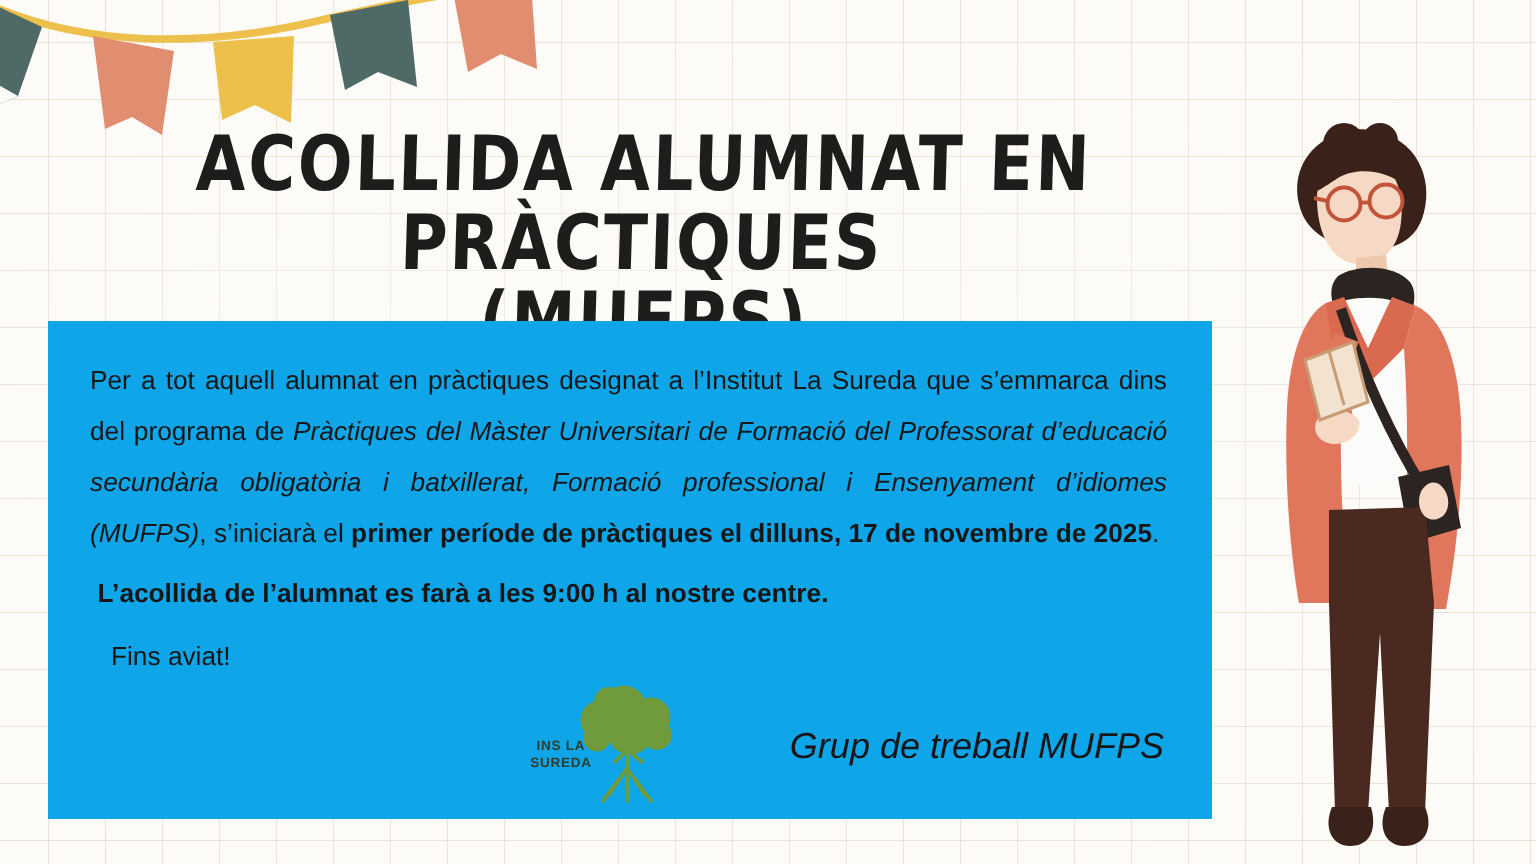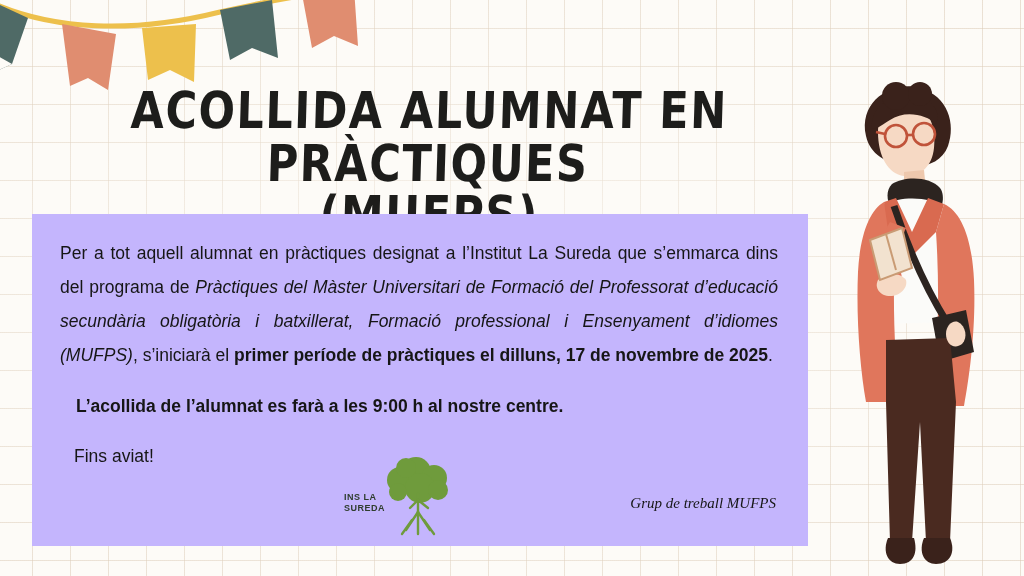--- a/index.html
+++ b/index.html
@@ -79,21 +79,21 @@
     transform-origin: center top;
   }
 
   
   .card {
     position: absolute;
     left: 32px;
     top: 214px;
     width: 776px;
     height: 332px;
-    background: #c4b5fd;
+    background: #0ea5e9;
     box-sizing: border-box;
     padding: 22px 30px 18px 28px;
   }
   .para {
     font-family: "Liberation Sans", sans-serif;
     font-size: 17.5px;
     line-height: 1.95;
     color: #161616;
     text-align: justify;
     margin: 0;
@@ -103,52 +103,53 @@
   }
   .para .bold {
     font-weight: bold;
   }
   .line-bold {
     font-family: "Liberation Sans", sans-serif;
     font-size: 17.5px;
     line-height: 1.95;
     font-weight: bold;
     color: #161616;
-    margin: 16px;
+    margin: 5px;
   }
   .fins {
     font-family: "Liberation Sans", sans-serif;
     font-size: 17.5px;
     line-height: 1.95;
     color: #161616;
     margin: 8px 0 0 14px;
   }
   .signature {
     position: absolute;
     right: 32px;
     bottom: 34px;
-    font-family: Liberation Serif, serif;
+    font-family: Liberation Sans, sans-serif;
     font-style: italic;
-    font-size: 15px;
+    font-size: 24px;
     color: #161616;
   }
 
   
   .logo {
     position: absolute;
     left: 310px;
     bottom: 6px;
     width: 130px;
     height: 90px;
   }
   .logo-text {
     position: absolute;
     left: 312px;
     bottom: 32px;
     width: 60px;
+    text-align: center;
     font-family: "Liberation Sans", sans-serif;
     font-weight: bold;
     font-size: 9px;
     line-height: 1.25;
     letter-spacing: 0.5px;
     color: #2f3d2e;
   }
 
   
   .illustration {

